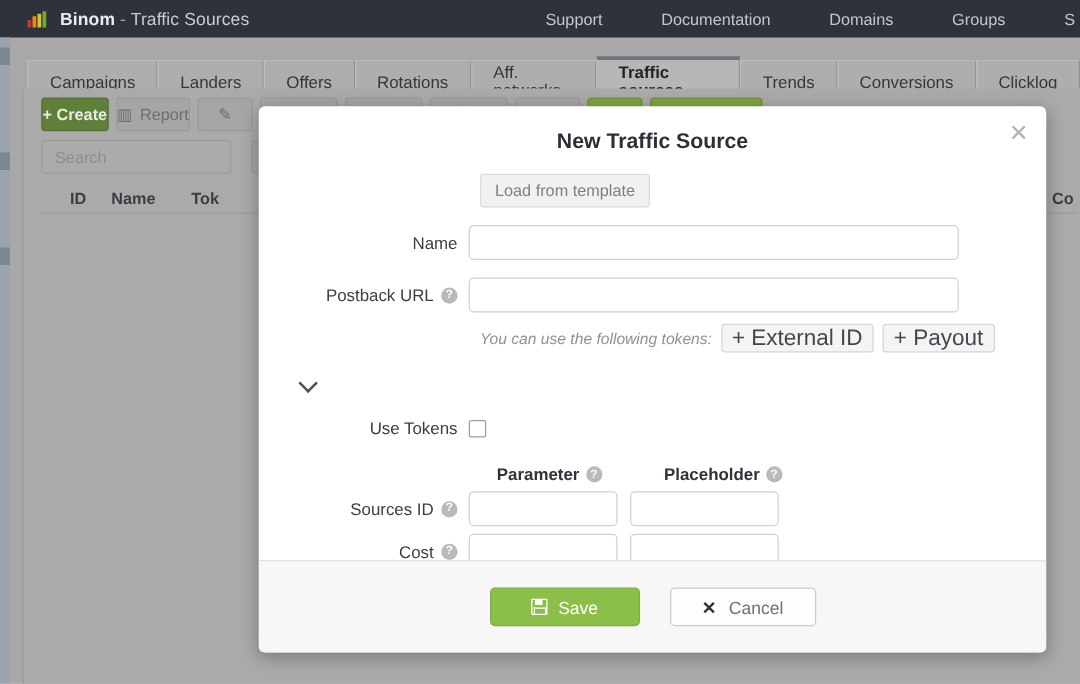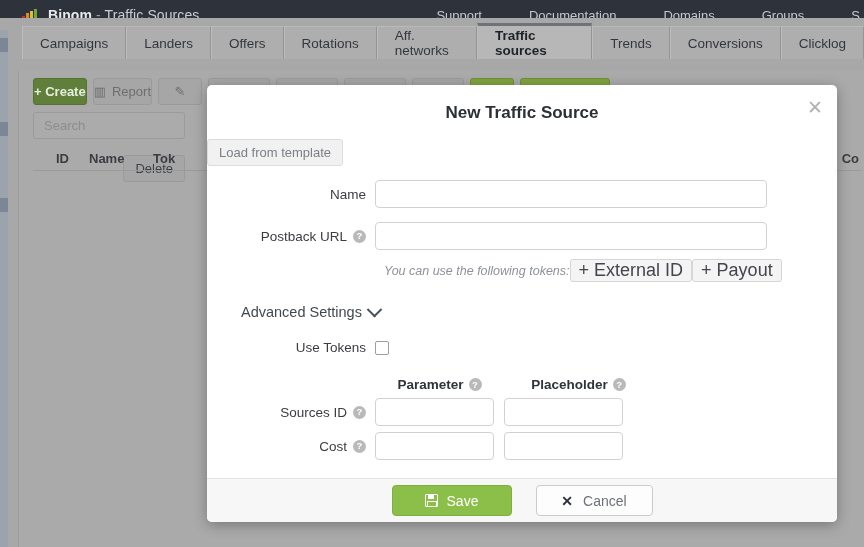--- a/index.html
+++ b/index.html
@@ -61,21 +61,21 @@
     font-size: 13px;
     color: #c3c7ce;
     text-decoration: none;
     cursor: pointer;
     margin-left: 25px;
   }
 
   
   .tabstrip {
     position: absolute;
-    top: 18px; left: 0;
+    top: 40px; left: 0;
     width: 864px; height: 41px;
     background: #a8a8a8;
     display: flex;
     align-items: flex-end;
     padding-left: 22px;
   }
   .tab {
     height: 33px;
     padding: 0 17px;
     display: flex;
@@ -158,21 +158,20 @@
     min-width: 56px;
   }
   .btn-icon-only { min-width: 44px; justify-content: center; }
 
   .search-row {
     position: absolute;
     top: 41px; left: 14px;
     display: flex;
     gap: 16px;
     align-items: flex-end;
-    flex-direction: column;
   }
   .search-input {
     width: 152px; height: 27px;
     border: 1px solid #9b9b9b;
     border-radius: 3px;
     background: #ababab;
     padding: 0 10px;
     font-size: 13px;
     color: #545454;
     font-family: "Liberation Sans", sans-serif;
@@ -273,36 +272,38 @@
     padding: 0 9px;
     font-size: 13px;
     color: #333;
     font-family: "Liberation Sans", sans-serif;
   }
   .input-wide { width: 392px; }
 
   .tmpl-row {
     display: flex;
     margin-top: 16px;
+    padding-left: 177px;
   }
   .btn-template {
     height: 27px;
     padding: 0 11px;
     display: flex; align-items: center;
     font-size: 13px;
     color: #7b7f86;
     background: #f1f1f1;
     border: 1px solid #dcdcdc;
     border-radius: 3px;
     cursor: pointer;
   }
 
   .tokens-row {
     display: flex;
     align-items: center;
+    gap: 7px;
     margin-top: 9px;
     padding-left: 177px;
   }
   .tokens-hint {
     font-size: 12.5px;
     font-style: italic;
     color: #8d9199;
   }
   .btn-token {
     height: 23px;
@@ -372,21 +373,21 @@
     margin-top: 6px;
   }
   .param-row .form-label { width: 168px; }
   .input-param { width: 119px; }
   .param-gap { width: 10px; }
 
   
   .modal-footer {
     position: absolute;
     left: 0; bottom: 0;
-    width: 630px; height: 44px;
+    width: 630px; height: 74px;
     background: #f7f7f7;
     border-top: 1px solid #e2e2e2;
     display: flex;
     align-items: center;
     justify-content: center;
     gap: 24px;
   }
   .btn-save {
     width: 120px; height: 31px;
     display: flex; align-items: center; justify-content: center;
@@ -555,21 +556,20 @@
       <input class="text-input input-wide" type="text" style="">
     </div>
 
     <div class="tokens-row">
       <span class="tokens-hint">You can use the following tokens:</span>
       <div class="btn-token">+ External ID</div>
       <div class="btn-token">+ Payout</div>
     </div>
 
     <div class="advanced-row">
-      <span class="advanced-label">Advanced Settings</span>
       <span class="chevron"></span>
     </div>
 
     <div class="checkbox-row">
       <div class="form-label">
         <span>Use Tokens</span>
       </div>
       <div class="checkbox"></div>
     </div>
 

